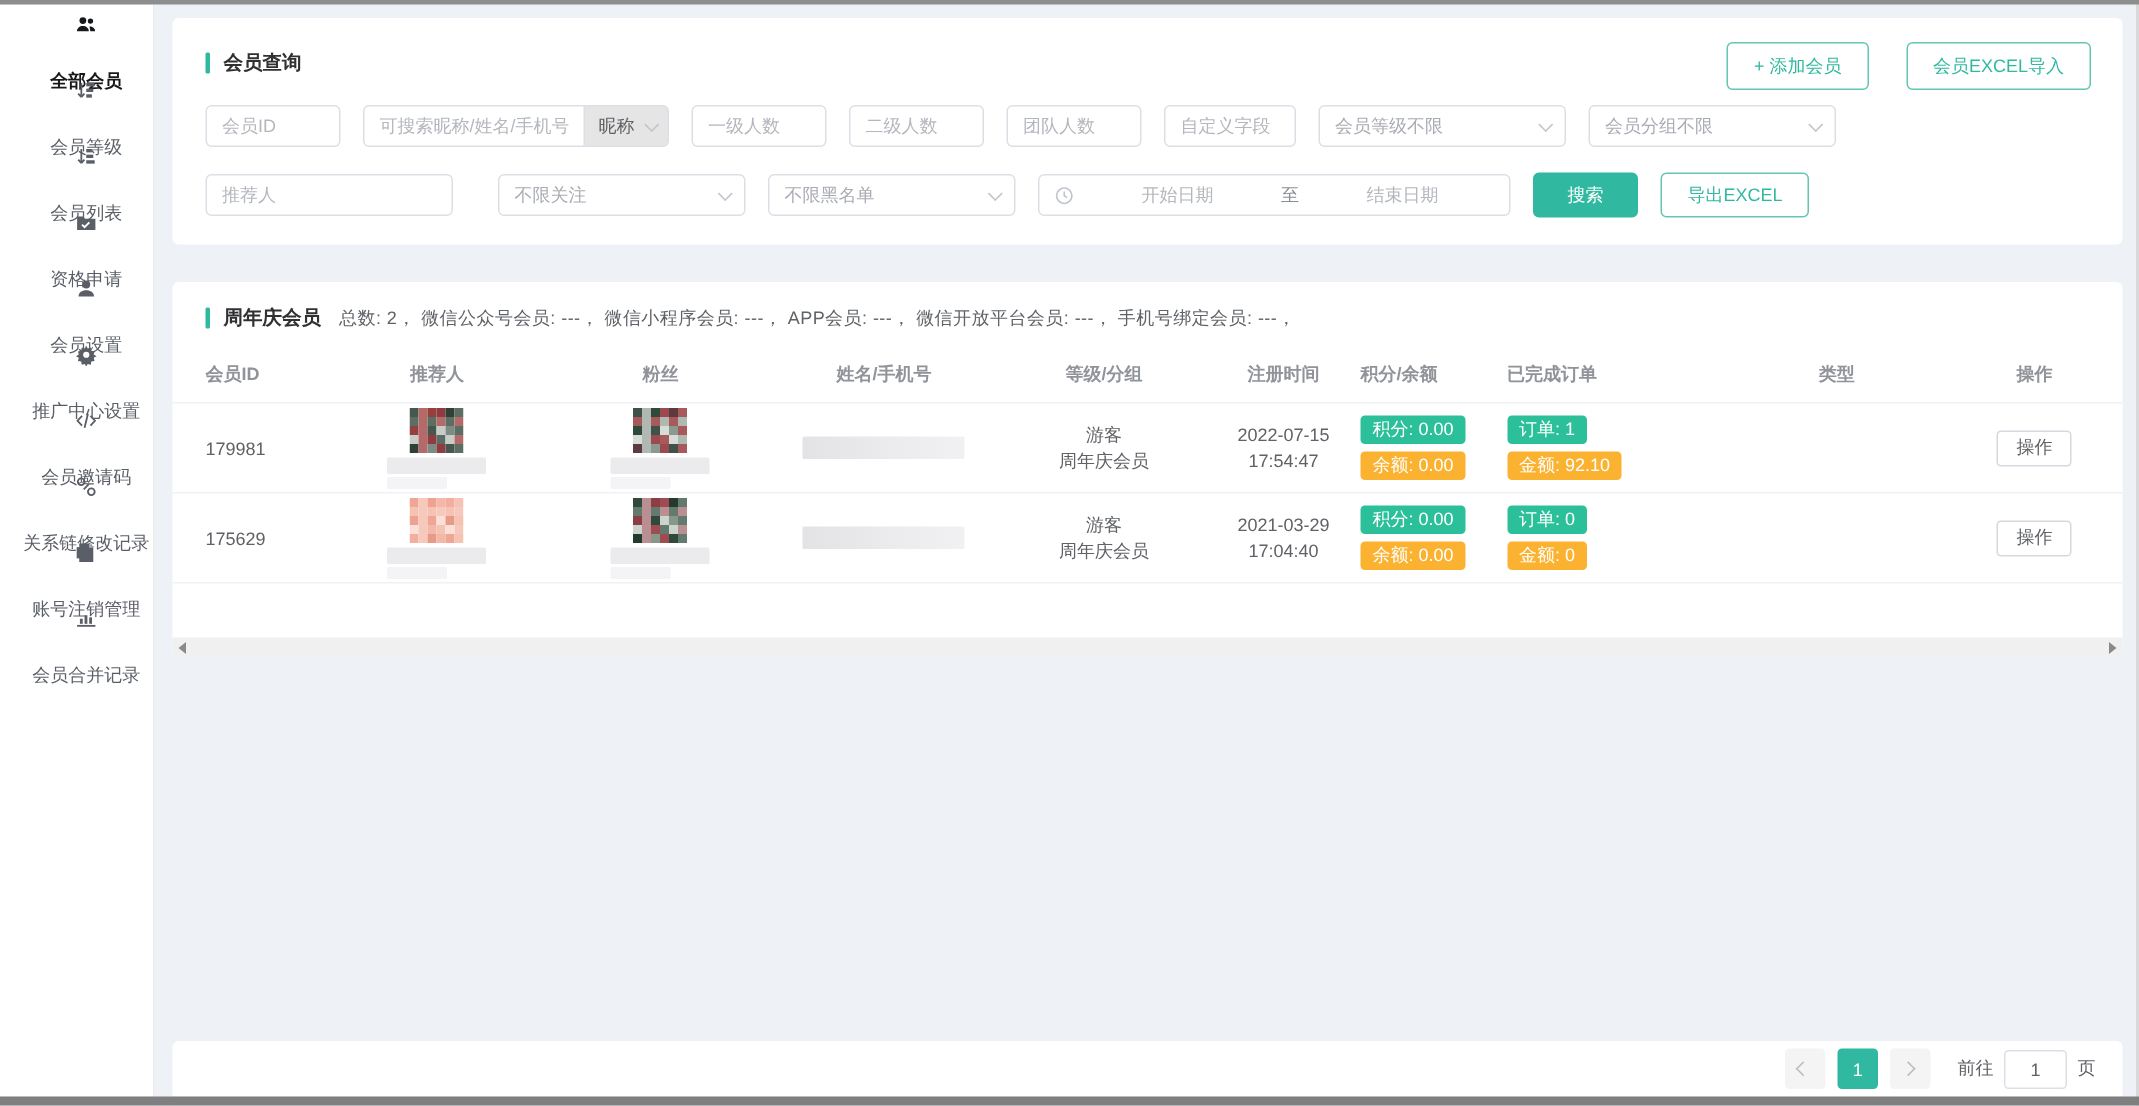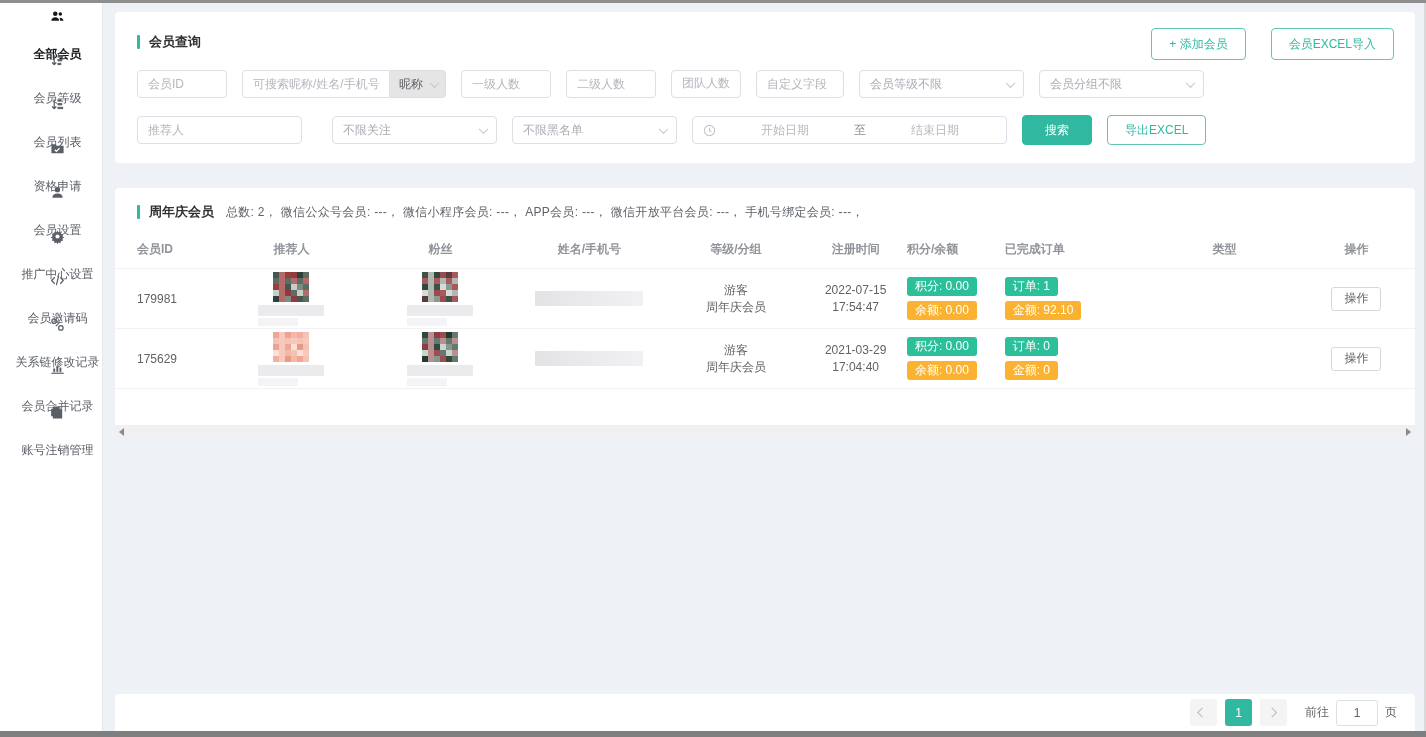--- a/index.html
+++ b/index.html
@@ -166,34 +166,34 @@
     <div class="side-item">
       <svg width="15" height="15" viewBox="0 0 16 16" fill="none" stroke="currentColor" stroke-width="1.3">
           <circle cx="4.4" cy="4.4" r="2.4"></circle>
           <circle cx="11.6" cy="11.6" r="2.4"></circle>
           <path d="M6.2 9.8l3.6-3.6"></path>
         </svg>
       <span>关系链修改记录</span>
     </div>
     <div class="side-item">
       <svg width="15" height="15" viewBox="0 0 16 16" fill="currentColor">
+          <path d="M3 1.5h7l3 3v10H3z"></path>
+          <path d="M10 1.5v3h3" fill="#fff" opacity=".5"></path>
+          <rect x="1.2" y="4" width="3" height="8" fill="currentColor"></rect>
+        </svg>
+      <span>账号注销管理</span>
+    </div>
+    <div class="side-item">
+      <svg width="15" height="15" viewBox="0 0 16 16" fill="currentColor">
           <rect x="1.5" y="12.4" width="13" height="1.3"></rect>
           <rect x="3.5" y="8" width="2" height="3.6"></rect>
           <rect x="6.8" y="5.5" width="2" height="6.1"></rect>
           <rect x="10.1" y="7" width="2" height="4.6"></rect>
         </svg>
       <span>会员合并记录</span>
-    </div>
-    <div class="side-item">
-      <svg width="15" height="15" viewBox="0 0 16 16" fill="currentColor">
-          <path d="M3 1.5h7l3 3v10H3z"></path>
-          <path d="M10 1.5v3h3" fill="#fff" opacity=".5"></path>
-          <rect x="1.2" y="4" width="3" height="8" fill="currentColor"></rect>
-        </svg>
-      <span>账号注销管理</span>
     </div>
   </nav>
 
   <main class="main">
 
     <section class="card query-card">
       <div class="sec-title">
         <span class="sec-bar"></span>
         <span>会员查询</span>
       </div>
@@ -206,21 +206,21 @@
         <input class="f-input" style="width: 90px;" placeholder="会员ID">
         <div class="input-group">
           <input class="f-input" placeholder="可搜索昵称/姓名/手机号" style="">
           <div class="f-select">
             <span>昵称</span>
             <span class="chev"></span>
           </div>
         </div>
         <input class="f-input" style="width: 90px;" placeholder="一级人数">
         <input class="f-input" style="width: 90px;" placeholder="二级人数">
-        <input class="f-input" style="width: 70px; font-family: Liberation Mono, monospace;" placeholder="团队人数">
+        <input class="f-input" style="width: 90px;" placeholder="团队人数">
         <input class="f-input" style="width: 88px;" placeholder="自定义字段">
         <div class="f-select" style="width:165px">
           <span>会员等级不限</span>
           <span class="chev"></span>
         </div>
         <div class="f-select" style="width:165px">
           <span>会员分组不限</span>
           <span class="chev"></span>
         </div>
       </div>

